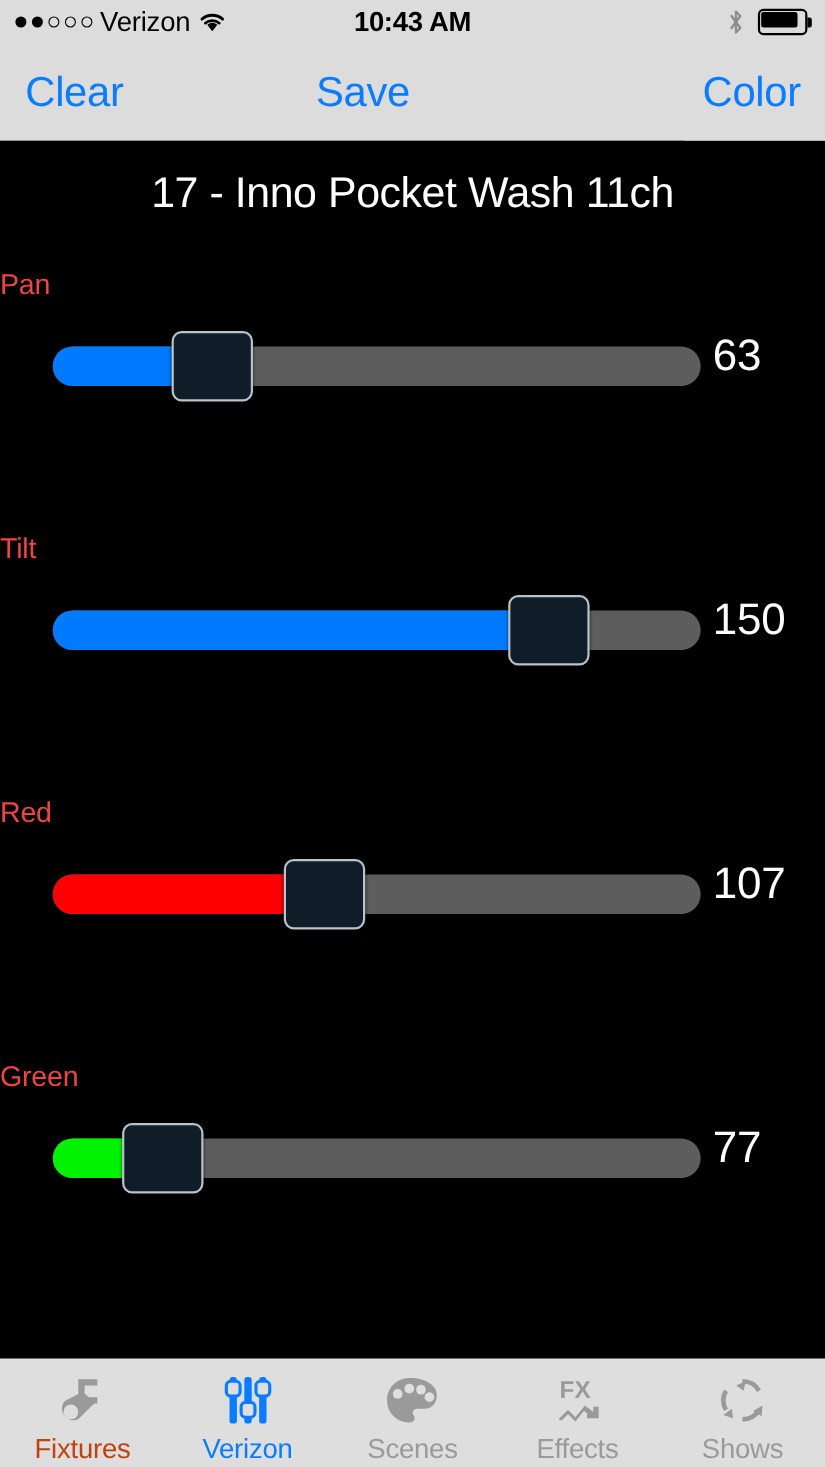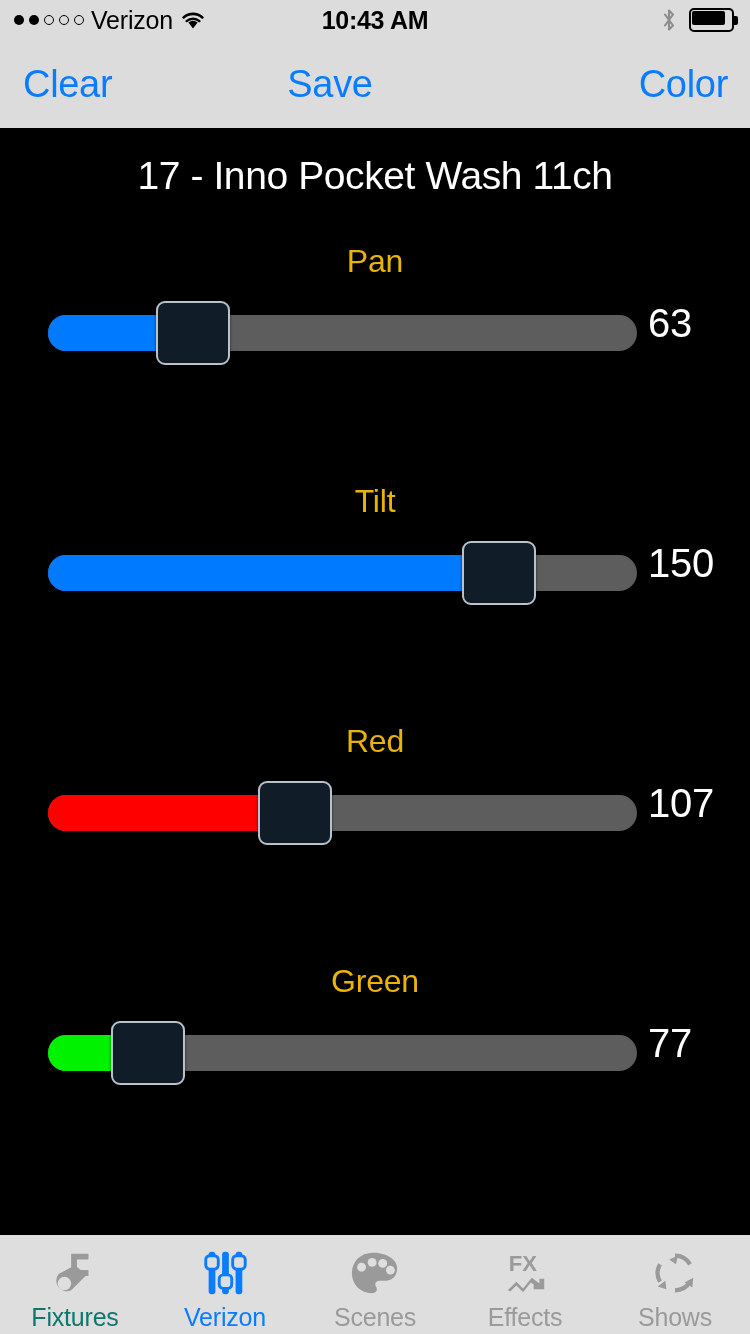--- a/index.html
+++ b/index.html
@@ -57,22 +57,22 @@
     background:#000;
   }
   .fixture-title {
     position:absolute; top:26px; left:0; width:750px; text-align:center;
     font-size:39px; color:#fff; letter-spacing:-0.4px;
   }
 
   .slider-list { position:absolute; top:115px; left:0; width:750px; }
   .slider-row { position:relative; height:240px; }
   .ch-label {
-    position:absolute; top:0; left:0; width:750px; text-align:center;
-    font-size:32px; color:#eab308; letter-spacing:-0.2px;
+    position:absolute; top:0; left:0; width:750px; text-align:left;
+    font-size:26px; color:#ef4444; letter-spacing:-0.2px;
   }
   .slider-wrap {
     position:absolute; top:72px; left:48px; width:589px; height:36px;
   }
   .track {
     position:absolute; left:0; top:0; width:589px; height:36px;
     background:#5d5d5d; border-radius:18px;
   }
   .fill {
     position:absolute; left:0; top:0; height:36px;
@@ -201,21 +201,21 @@
       <div class="tab">
         <div class="tab-icon">
           <svg viewBox="0 0 60 52" width="58" height="50">
             <g fill="#9a9a9a">
               <path d="M26 6 h18 v6 h-12 v11 h12 v6 h-18 z"></path>
               <path d="M30 18 l12 10 -16 16 a11 11 0 0 1 -13 -17 z"></path>
               <circle cx="19" cy="37" r="7" fill="#dedede"></circle>
             </g>
           </svg>
         </div>
-        <div class="tab-label" style="color: #0f766e;">Fixtures</div>
+        <div class="tab-label" style="color: #c2410c;">Fixtures</div>
       </div>
       <div class="tab active">
         <div class="tab-icon">
           <svg viewBox="0 0 60 52" width="58" height="50">
             <g fill="#0a7cff">
               <rect x="13" y="4" width="7" height="44" rx="3"></rect>
               <rect x="27" y="4" width="7" height="44" rx="3"></rect>
               <rect x="41" y="4" width="7" height="44" rx="3"></rect>
               <rect x="10" y="8" width="13" height="14" rx="4" fill="#dedede" stroke="#0a7cff" stroke-width="3"></rect>
               <rect x="24" y="28" width="13" height="14" rx="4" fill="#dedede" stroke="#0a7cff" stroke-width="3"></rect>

